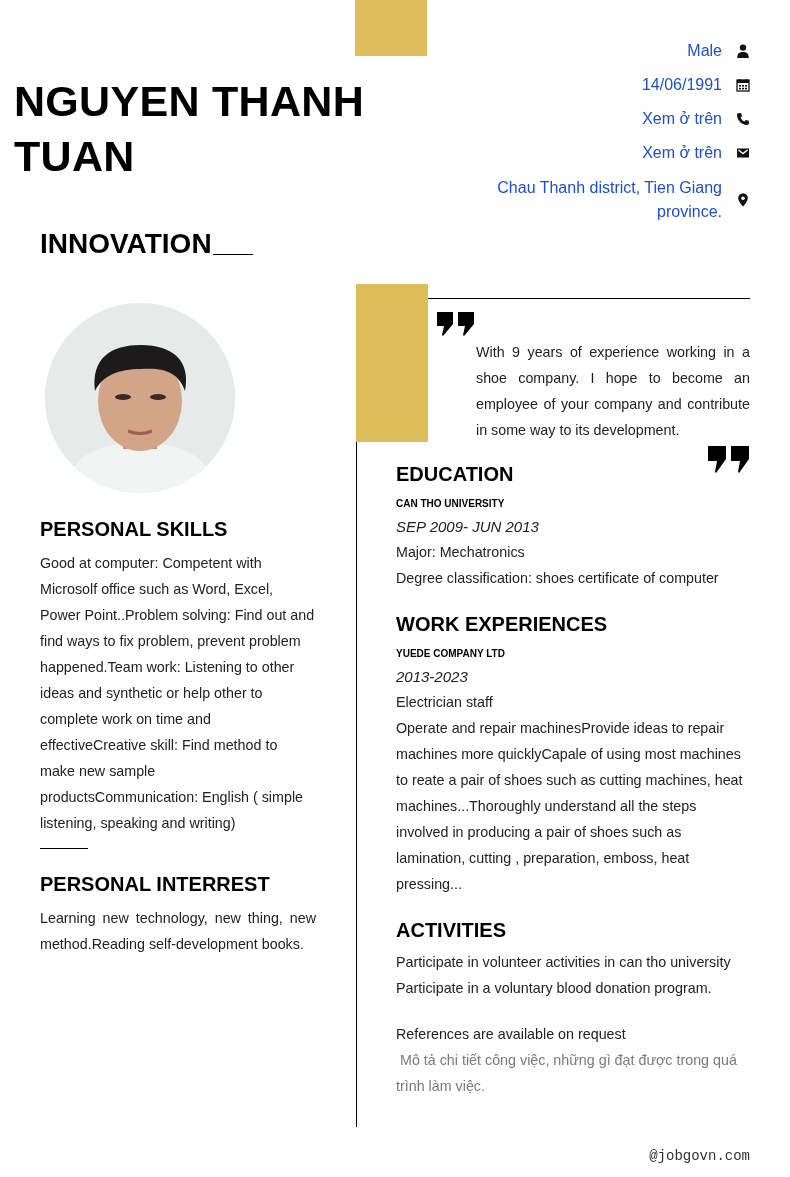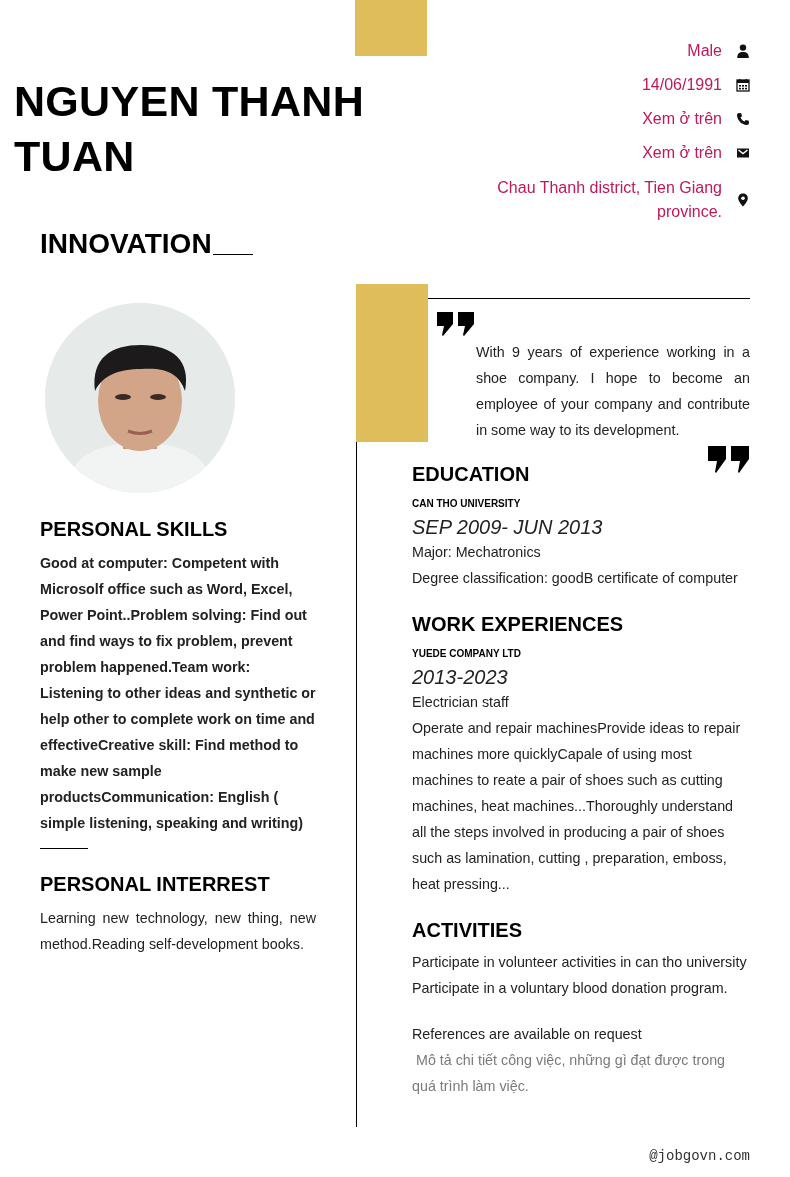--- a/index.html
+++ b/index.html
@@ -10,48 +10,48 @@
   #top-block { left: 355px; top: 0; width: 72px; height: 56px; }
   #side-block { left: 356px; top: 284px; width: 72px; height: 158px; }
 
   #name { position: absolute; right: 356px; top: 74px; width: 420px; text-align: left;
           font-weight: 700; font-size: 43px; line-height: 55px; color: #000; letter-spacing: 0.3px; }
 
   #tagline { position: absolute; left: 40px; top: 228px; font-weight: 700; font-size: 28px; color: #000; }
   #tagline .line { display: inline-block; width: 40px; border-bottom: 1px solid #000; height: 1px; vertical-align: -2px; margin-left: 1px; }
 
   #contacts { position: absolute; right: 40px; top: 40px; width: 280px; }
-  .contact { display: flex; justify-content: flex-end; align-items: center; margin-bottom: 12px; font-size: 16px; line-height: 22px; color: #be185d; }
+  .contact { display: flex; justify-content: flex-end; align-items: center; margin-bottom: 12px; font-size: 16px; line-height: 22px; color: #1d4ed8; }
   .contact .txt { text-align: right; }
   .contact .ico { width: 22px; display: flex; justify-content: flex-end; align-items: center; margin-left: 6px; }
   .contact .ico svg { width: 14px; height: 14px; }
   .contact.addr { line-height: 24px; }
 
   #vline { position: absolute; left: 356px; top: 442px; width: 1px; height: 685px; background: #000; }
   #quote-line { position: absolute; left: 428px; top: 298px; width: 322px; height: 1px; background: #000; }
   #quote-open { position: absolute; left: 437px; top: 312px; }
   #quote-close { position: absolute; left: 708px; top: 446px; }
   #objective { position: absolute; left: 476px; top: 339px; width: 274px; font-size: 14.3px; line-height: 26px; text-align: justify; color: #222; }
 
   #avatar { position: absolute; left: 45px; top: 303px; width: 190px; height: 190px; border-radius: 50%; overflow: hidden; background: #e9eceb; }
 
   .sec-title { font-weight: 700; font-size: 20px; color: #000; line-height: 26px; }
   .body-txt { font-size: 14.3px; line-height: 26px; color: #222; }
 
   #left-col { position: absolute; left: 40px; top: 516px; width: 276px; }
   #left-col .sec-title { margin-bottom: 8px; }
-  #skills-text { margin-bottom: 12px; font-weight: bold; }
+  #skills-text { margin-bottom: 12px; }
   .short-rule { width: 48px; height: 1px; background: #000; margin-bottom: 22px; }
   #interest-text { text-align: justify; }
 
   #right-col { position: absolute; left: 396px; top: 461px; width: 354px; }
-  .rsec { margin-bottom: 20px; margin-left: 16px; }
+  .rsec { margin-bottom: 20px; }
   .rsec .sec-title { margin-bottom: 6px; }
   .org { font-weight: 700; font-size: 10px; line-height: 22px; color: #000; }
-  .date { font-style: italic; font-size: 20px; line-height: 24px; color: #222; }
+  .date { font-style: italic; font-size: 15px; line-height: 24px; color: #222; }
   .gray { color: #7a7a7a; }
 
   #footer { position: absolute; right: 40px; top: 1148px; font-family: "Liberation Mono", "DejaVu Sans Mono", monospace; font-size: 14px; color: #333; }
 </style>
 </head>
 <body>
 
 <div class="gold" id="top-block"></div>
 
 <div id="name">
@@ -154,21 +154,21 @@
   <div class="sec-title">PERSONAL INTERREST</div>
   <div class="body-txt" id="interest-text">Learning new technology, new thing, new method.Reading self-development books.</div>
 </div>
 
 <div id="right-col">
   <div class="rsec">
     <div class="sec-title">EDUCATION</div>
     <div class="org">CAN THO UNIVERSITY</div>
     <div class="date">SEP 2009- JUN 2013</div>
     <div class="body-txt">Major: Mechatronics</div>
-    <div class="body-txt">Degree classification: goodB certificate of computer</div>
+    <div class="body-txt">Degree classification: shoes certificate of computer</div>
   </div>
   <div class="rsec">
     <div class="sec-title">WORK EXPERIENCES</div>
     <div class="org">YUEDE COMPANY LTD</div>
     <div class="date">2013-2023</div>
     <div class="body-txt">Electrician staff</div>
     <div class="body-txt">Operate and repair machinesProvide ideas to repair machines more quicklyCapale of using most machines to reate a pair of shoes such as cutting machines, heat machines...Thoroughly understand all the steps involved in producing a pair of shoes such as lamination, cutting , preparation, emboss, heat pressing...</div>
   </div>
   <div class="rsec">
     <div class="sec-title">ACTIVITIES</div>

